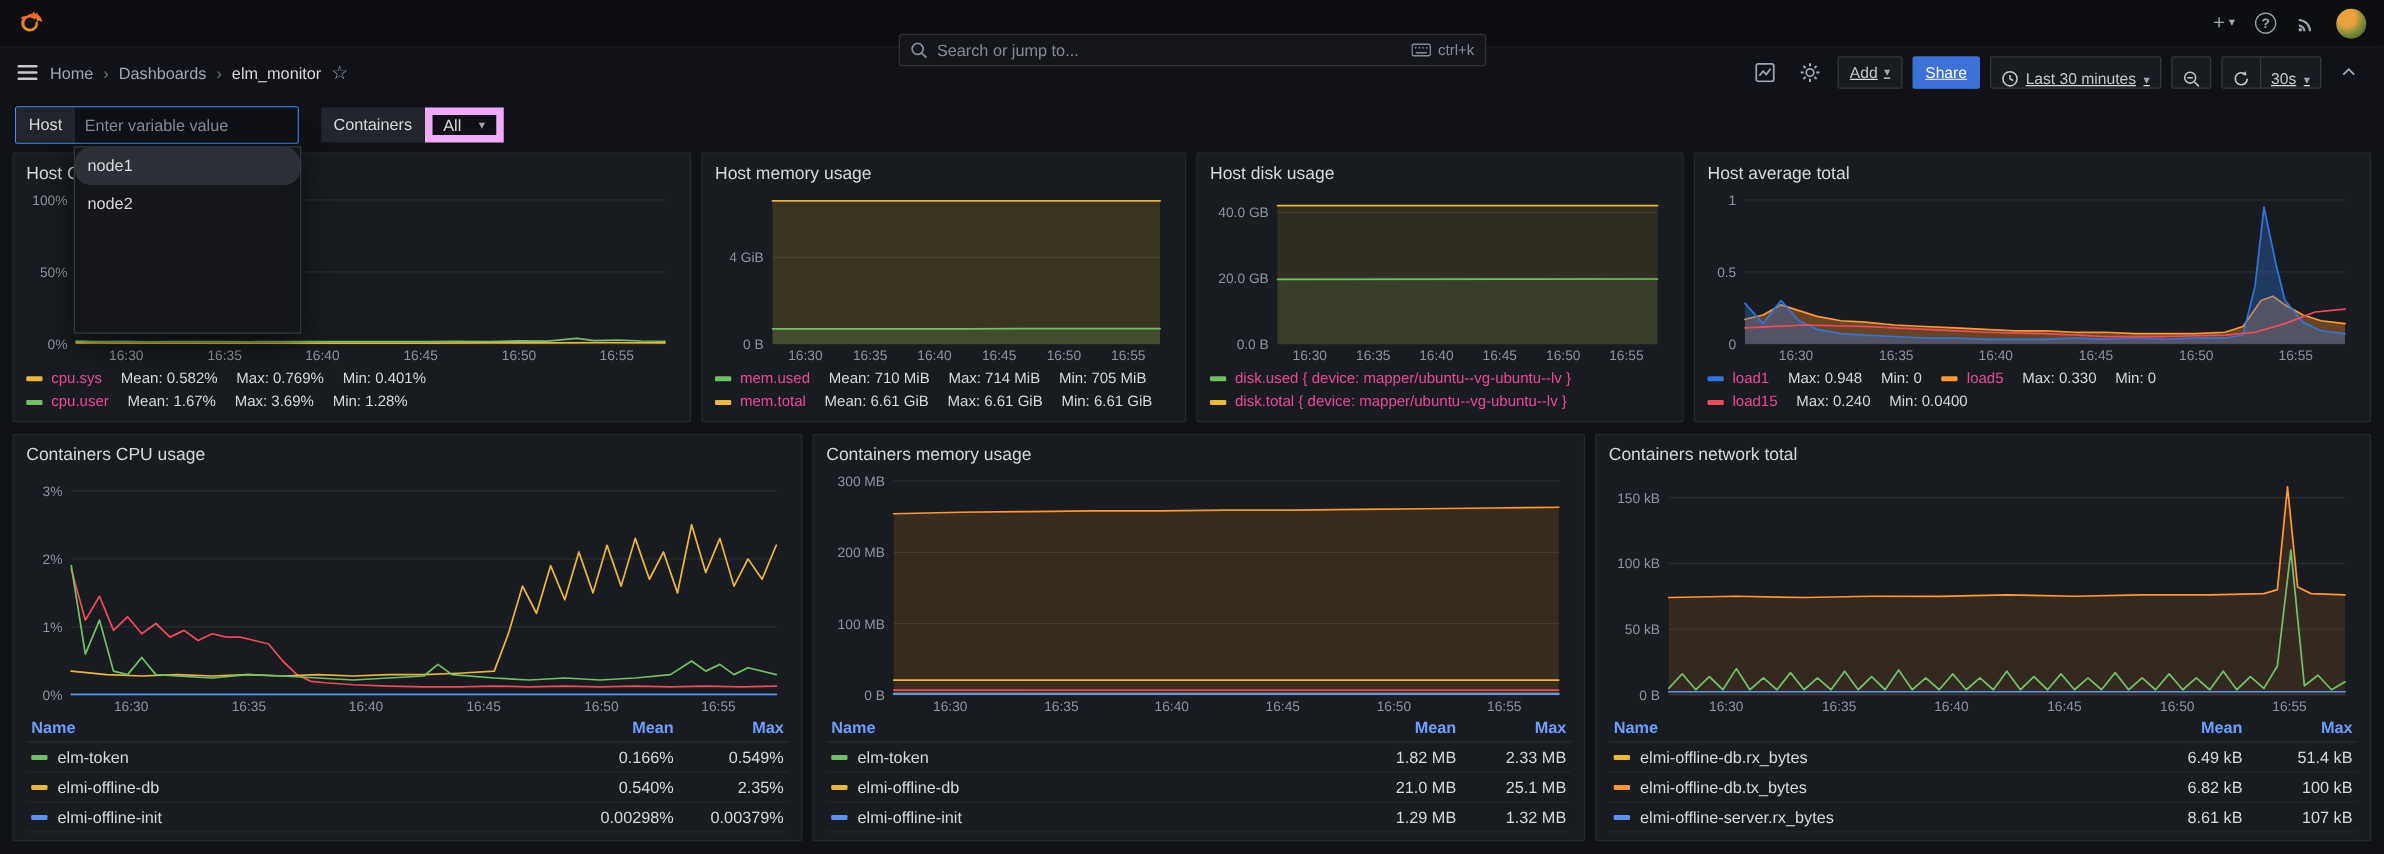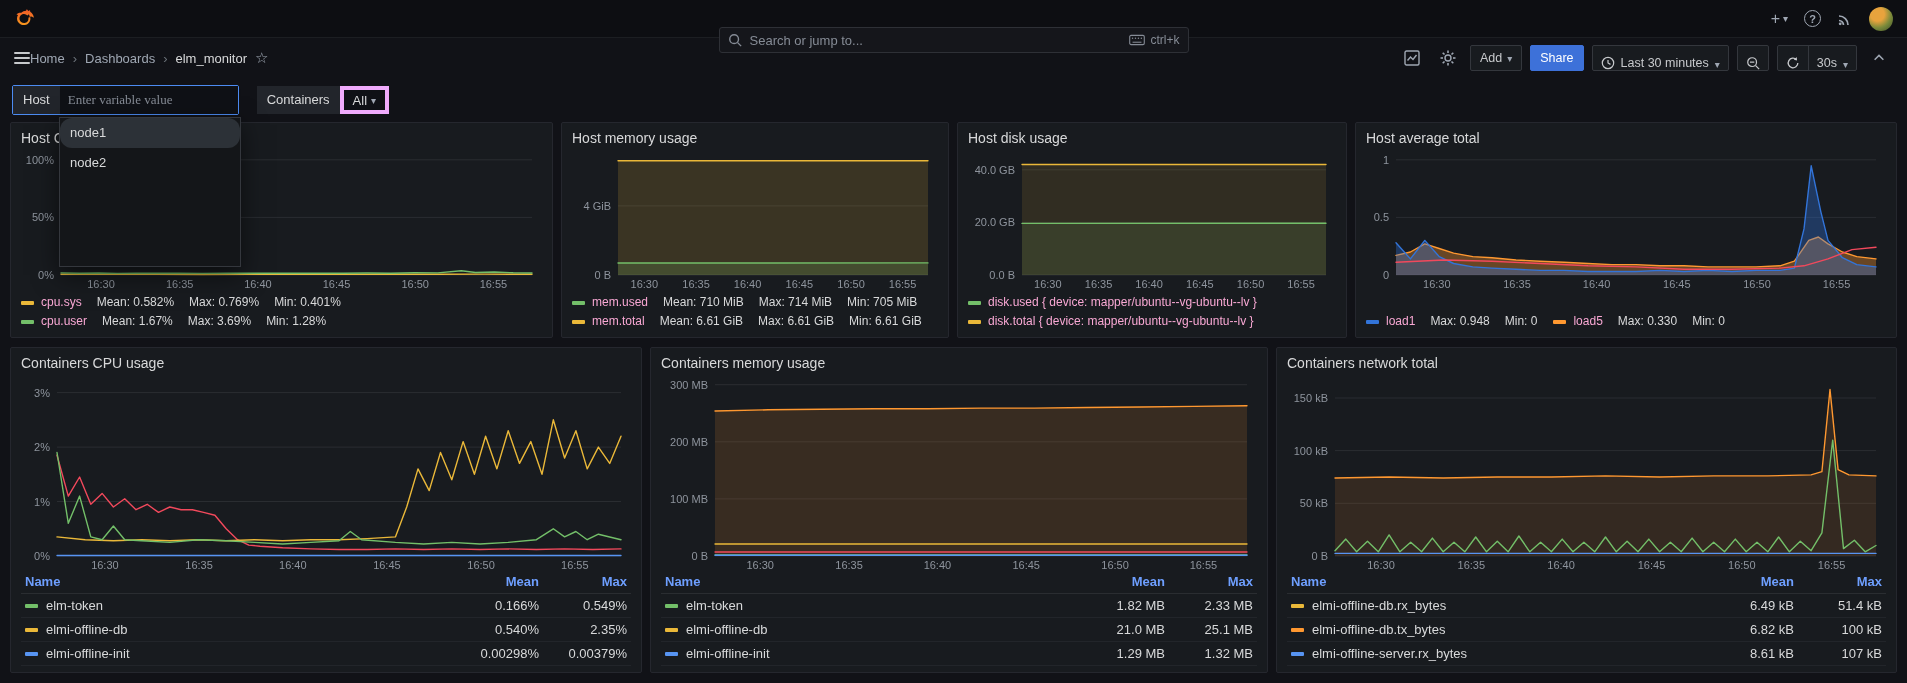--- a/index.html
+++ b/index.html
@@ -19,69 +19,69 @@
   .kbd-hint { display:flex; align-items:center; gap:5px; color:#868c96; font-size:12px; }
   .tn-right { margin-left:auto; display:flex; align-items:center; gap:16px; color:#9fa7b3; }
   .tn-btn { display:flex; align-items:center; gap:3px; font-size:16px; color:#9fa7b3; cursor:pointer; }
   .caret { font-size:10px; color:#9fa7b3; }
   .qmark { width:17px; height:17px; border:1.5px solid #9fa7b3; border-radius:50%; font-size:11px;
     display:flex; align-items:center; justify-content:center; font-weight:bold; }
   .avatar { width:24px; height:24px; border-radius:50%;
     background:radial-gradient(circle at 35% 30%, #e8a33d 0 30%, #7a8a3a 60%, #3a4a2a 100%); }
 
   
-  .toolbar { height:40px; display:flex; align-items:center; padding:0 14px; }
+  .toolbar { height:40px; display:flex; align-items:center; padding:0 14px; gap:10px; }
   .burger { width:16px; height:12px; display:flex; flex-direction:column; justify-content:space-between; cursor:pointer; }
   .burger i { display:block; height:2px; background:#c7c9cc; border-radius:1px; }
   .crumbs { display:flex; align-items:center; gap:8px; font-size:13px; }
   .crumb { color:#9fa7b3; cursor:pointer; }
   .crumb.current { color:#d8d9da; }
   .crumb-sep { color:#6c737a; font-size:13px; }
   .star { color:#9fa7b3; font-size:15px; cursor:pointer; }
-  .tb-right { margin-left:auto; display:flex; align-items:center; gap:8px; }
+  .tb-right { margin-left:auto; display:flex; align-items:center; gap:8px;text-decoration:underline; }
   .tb-iconbtn { width:28px; height:26px; display:flex; align-items:center; justify-content:center;
     color:#9fa7b3; cursor:pointer; border-radius:2px; }
   .tb-btn { height:26px; padding:0 9px; border:1px solid #34373d; border-radius:2px; background:#181b1f;
     color:#c7c9cc; font-size:12.5px; display:flex; align-items:center; gap:5px; cursor:pointer; }
   .tb-btn.primary { background:#3d71d9; border-color:#3d71d9; color:#fff; font-weight:500; }
   .tb-group { height:26px; border:1px solid #34373d; border-radius:2px; background:#181b1f;
     display:flex; align-items:center; }
   .tb-group .seg { height:100%; display:flex; align-items:flex-end; gap:6px; padding:0 8px;
     font-size:12.5px; color:#c7c9cc; cursor:pointer; }
   .tb-group .seg + .seg { border-left:1px solid #34373d; }
 
   
   .varbar { position:relative; z-index:30; display:flex; align-items:center; gap:18px; padding:8px 12px; height:44px; }
   .var-host { position:relative; display:flex; border:1px solid #4c8bf2; border-radius:2px; }
   .chip { background:#22252b; padding:0 10px; height:28px; line-height:28px; font-size:13px; color:#d8d9da;
     white-space:nowrap; }
   .var-input { height:28px; width:178px; border:none; outline:none; background:#0f1116; color:#9fa7b3;
-    font-size:13px; padding:0 8px; font-family:Liberation Serif, serif; }
+    font-size:13px; padding:0 8px; font-family:Liberation Sans, sans-serif; }
   .var-input::placeholder { color:#868c96; }
   .var-menu { position:absolute; top:31px; left:46px; width:182px; height:150px; background:#141619;
     border:1px solid #34373d; box-shadow:0 8px 24px rgba(0,0,0,.55); z-index:50; }
   .var-option { height:30px; line-height:30px; padding:0 10px; font-size:13px; color:#d8d9da; cursor:pointer; }
   .var-option.highlight { background:#2c3137;border-radius:12px; }
   .var-containers { display:flex; }
-  .var-select { display:flex; align-items:center; gap:4px; height:28px; padding:0 9px;
-    border:4px solid #f0abfc; background:#0f1116; font-size:13px; color:#d8d9da; cursor:pointer; }
+  .var-select { display:flex; align-items:center; gap:14px; height:28px; padding:0 9px;
+    border:6px solid #f0abfc; background:#0f1116; font-size:13px; color:#d8d9da; cursor:pointer; }
 
   
   .row { display:flex; gap:8px; padding:0 10px; }
   .row1 { height:216px; margin-bottom:9px; }
   .row2 { height:326px; }
   .panel { background:#181b1f; border:1px solid #25272e; border-radius:2px; padding:5px 10px 6px;
     display:flex; flex-direction:column; overflow:hidden; }
   .panel-title { font-size:14px; font-weight:500; color:#d8d9da; margin:2px 0 2px; cursor:pointer; }
   .chart { flex:1; min-height:0; }
   .legend { font-size:12px; color:#c7c9cc; padding-top:2px; }
   .li { display:flex; align-items:center; gap:7px; line-height:19px; white-space:nowrap; }
   .lrow { display:flex; gap:16px; }
   .swatch { width:13px; height:4px; border-radius:1px; display:inline-block; flex:none; }
-  .lname { color:#f9a8d4; cursor:pointer; }
+  .lname { color:#ec4899; cursor:pointer; }
   .lstat { color:#d8d9da; margin-left:8px; }
 
   .ptable { width:100%; border-collapse:collapse; font-size:13px; margin-top:2px; }
   .ptable th { color:#6e9fff; font-weight:600; padding:4px 4px; border-bottom:1px solid rgba(204,204,220,0.10); }
   .ptable th.c-name { text-align:left; }
   .ptable th.c-num { text-align:right; width:88px; }
   .ptable td { padding:4px 4px; border-bottom:1px solid rgba(204,204,220,0.06); color:#d8d9da; }
   .ptable td.num { text-align:right; }
   .name-cell { display:flex; align-items:center; gap:8px; cursor:pointer; }
 
@@ -377,20 +377,26 @@
             <span class="lname">load1</span>
             <span class="lstat">Max: 0.948</span>
             <span class="lstat">Min: 0</span>
           </div>
           <div class="li">
             <span class="swatch" style="background: rgb(255, 152, 48);"></span>
             <span class="lname">load5</span>
             <span class="lstat">Max: 0.330</span>
             <span class="lstat">Min: 0</span>
           </div>
+        </div>
+        <div class="li">
+          <span class="swatch" style="background: rgb(242, 73, 92);"></span>
+          <span class="lname">load15</span>
+          <span class="lstat">Max: 0.240</span>
+          <span class="lstat">Min: 0.0400</span>
         </div>
       </div>
     </div>
   </div>
 
   <div class="row row2">
 
     <div class="panel" style="width:632px;">
       <div class="panel-title">Containers CPU usage</div>
       <div class="chart"><svg width="610" height="199">

